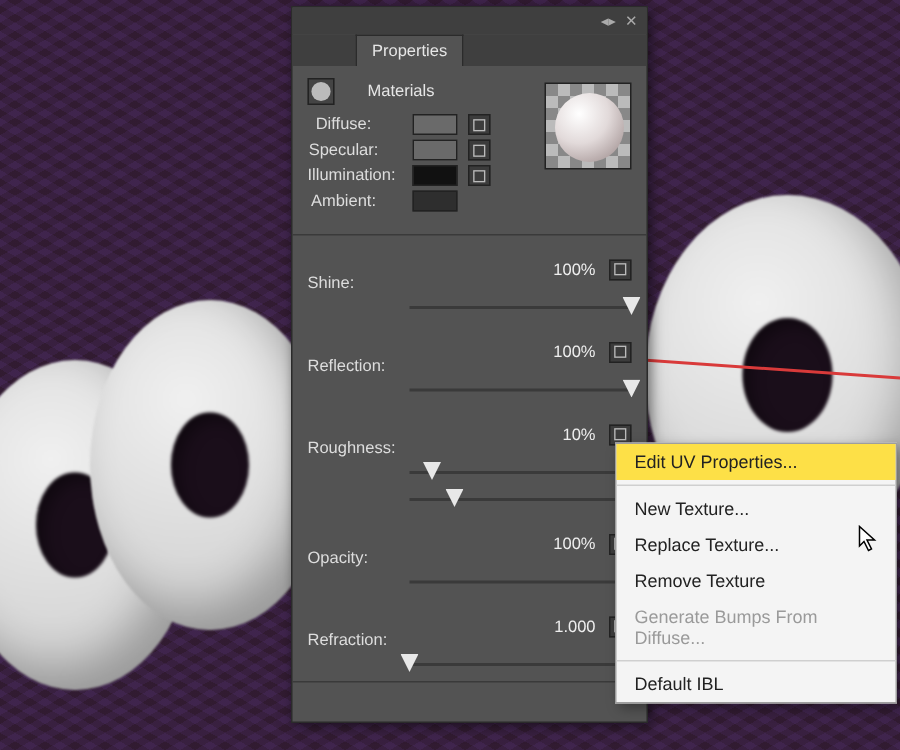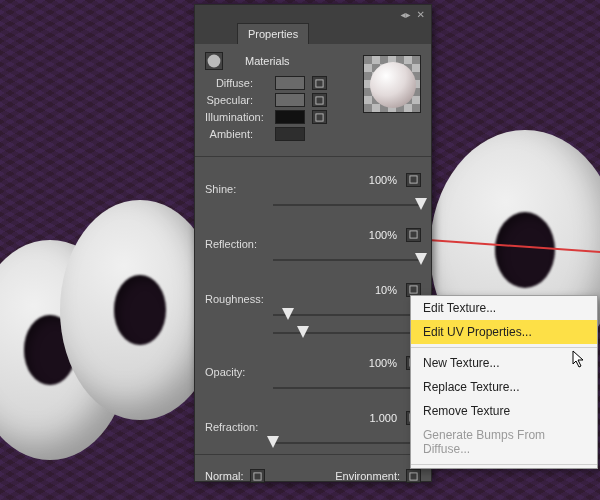--- a/index.html
+++ b/index.html
@@ -37,21 +37,21 @@
     box-shadow: 2px 2px 8px rgba(0,0,0,.5);
   }
   .panel-top{height:18px;background:#3f3f3f;display:flex;justify-content:flex-end;align-items:center;gap:6px;padding:0 6px;}
   .panel-top .mini{color:#aaa;font-size:10px;cursor:pointer;}
   .tabbar{display:flex;background:#3f3f3f;}
   .tab{padding:4px 10px;background:#535353;border:1px solid #2b2b2b;border-bottom:none;font-size:11px;margin-left:42px;}
   .section{padding:8px 10px;}
   .section-head{display:flex;align-items:center;gap:22px;margin-bottom:6px;}
   .section-icon{width:18px;height:18px;background:#444;border:1px solid #222;display:flex;align-items:center;justify-content:center;}
   .mat-row{display:flex;align-items:center;margin:3px 0;}
-  .mat-lbl{width:70px;text-align:right;padding-right:22px;color:#ddd;}
+  .mat-lbl{width:70px;text-align:center;padding-right:22px;color:#ddd;}
   .swatch{width:30px;height:14px;border:1px solid #222;margin-right:4px;}
   .sw-gray{background:#6a6a6a;}
   .sw-black{background:#111;}
   .sw-darkg{background:#2e2e2e;}
   .mini-icon{width:15px;height:14px;background:#3c3c3c;border:1px solid #222;margin-left:3px;display:inline-flex;align-items:center;justify-content:center;}
   .mini-icon svg{width:9px;height:9px;fill:#bbb;}
   .preview{position:absolute;right:10px;top:50px;width:58px;height:58px;
     background:
       repeating-conic-gradient(#bbb 0 25%, #888 0 50%) 0 0/16px 16px;
     border:1px solid #222;}
@@ -208,45 +208,30 @@
           </svg>
         </span>
     </div>
     <div class="track">
         <span class="thumb" style="left:0%"></span>
       </div>
   </div>
 
   <div class="divider"></div>
 
-  <div class="bottom-row">
-    <span>Normal:</span>
-    <span class="mini-icon" style="margin-left:6px">
-        <svg viewBox="0 0 10 10">
-          <rect x="1" y="1" width="8" height="8" stroke="#bbb" fill="none"></rect>
-        </svg>
-      </span>
-    <span class="spacer"></span>
-    <span>Environment:</span>
-    <span class="mini-icon" style="margin-left:6px">
-        <svg viewBox="0 0 10 10">
-          <rect x="1" y="1" width="8" height="8" stroke="#bbb" fill="none"></rect>
-        </svg>
-      </span>
-  </div>
 </div>
 
 <div class="ctx">
-  <div class="item">Edit Texture...</div>
   <div class="item hover">Edit UV Properties...</div>
   <div class="sep"></div>
   <div class="item">New Texture...</div>
   <div class="item">Replace Texture...</div>
   <div class="item">Remove Texture</div>
   <div class="item disabled">Generate Bumps From Diffuse...</div>
   <div class="sep"></div>
+  <div class="item">Default IBL</div>
 </div>
 
 <div class="cursor">
   <svg viewBox="0 0 14 18">
       <path d="M1 1 L1 14 L4 11 L7 17 L9 16 L6 10 L11 10 Z" fill="#fff" stroke="#000" stroke-width="1"></path>
     </svg>
 </div>
 
 </body></html>

